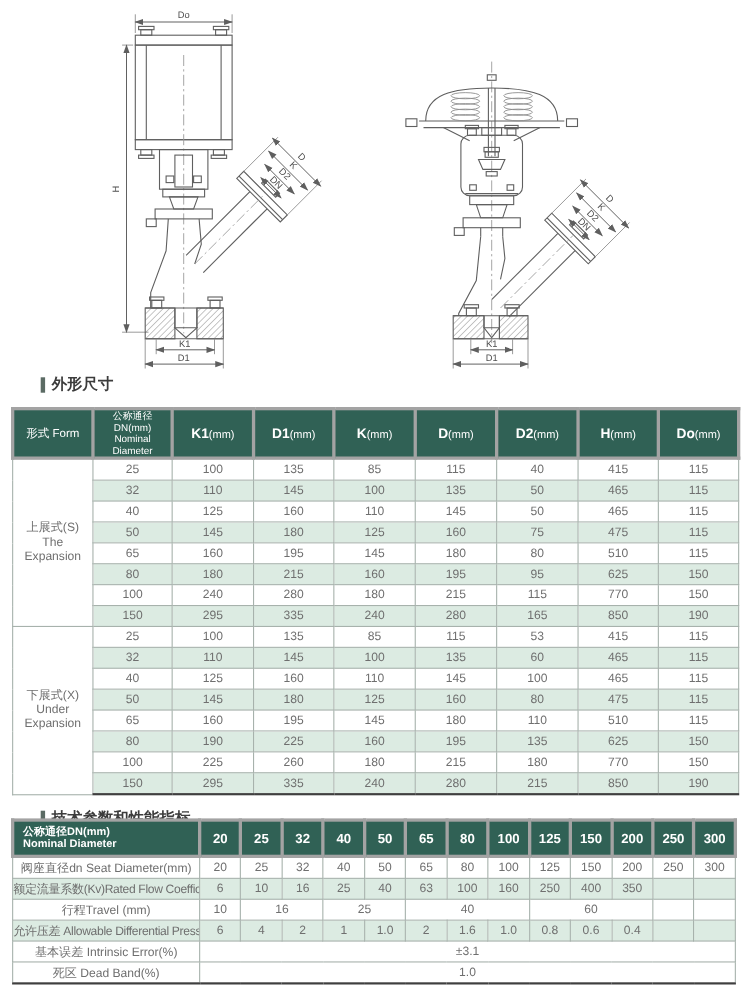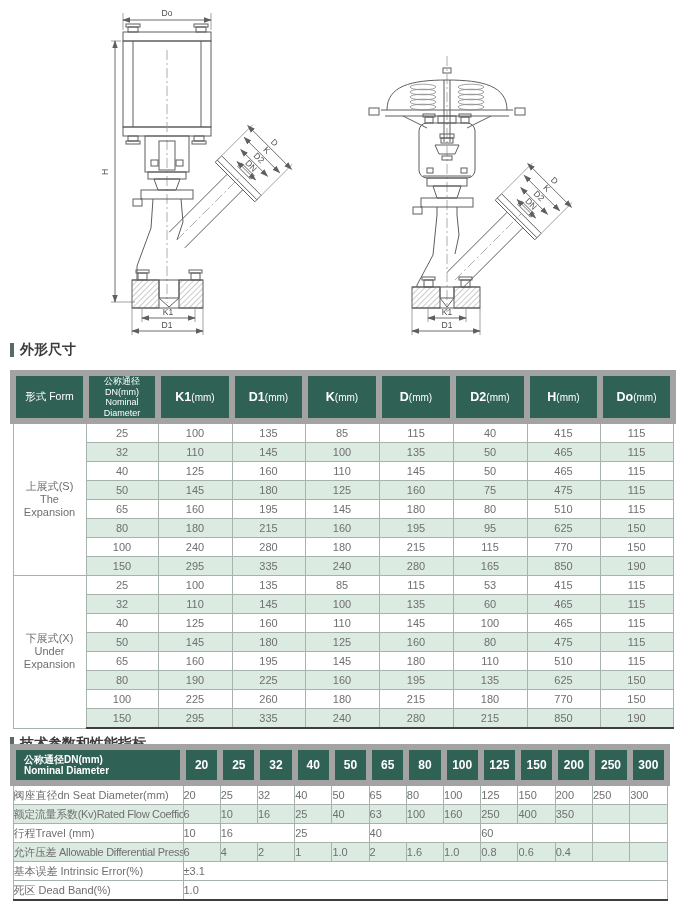--- a/index.html
+++ b/index.html
@@ -8,33 +8,33 @@
   
   .draw{position:absolute;}
   svg .ln{stroke:#5f5f5f;stroke-width:1;fill:none;}
   svg .thin{stroke:#8c8c8c;stroke-width:0.8;fill:none;}
   svg .cl{stroke:#9a9a9a;stroke-width:0.8;fill:none;stroke-dasharray:10 3 2 3;}
   svg .dim{stroke:#5f5f5f;stroke-width:0.9;fill:none;}
   svg .fillh{stroke:#5f5f5f;stroke-width:1;}
   svg text{font-family:"Liberation Sans",sans-serif;font-size:8.5px;fill:#4f4f4f;}
   
   .sec-title{position:absolute;display:flex;align-items:center;gap:6px;
-             font-size:14px;font-weight:bold;color:#3c3c3c;}
+             font-size:14px;font-weight:bold;color:#3c3c3c;margin-left:27px;}
   .sec-title .bar{width:4px;height:14px;background:#5b6b64;}
   .sec-title .en{margin-left:2px;}
   
   table{border-collapse:collapse;table-layout:fixed;position:absolute;left:10px;width:660px;}
   #table1{top:370px;}
   #table2{top:744px;}
-  th{background:#306155;color:#fff;font-weight:normal;padding:0;border:6px solid #a3a3a3;}
+  th{background:#306155;color:#fff;font-weight:normal;padding:0;border:3px solid #a3a3a3;}
   #table1 th{height:26px;font-size:10.5px;}
   #table1 td{height:18px;border:1px solid #a7b2ac;text-align:center;
              font-size:11px;color:#6f6f6f;padding:0;overflow:hidden;}
   #table2 th{height:30px;font-size:12px;font-weight:bold;}
-  #table2 td{height:18px;border:1px solid #a7b2ac;text-align:left;
+  #table2 td{height:18px;border:1px solid #a7b2ac;text-align:center;
              font-size:11px;color:#6f6f6f;padding:0;overflow:hidden;white-space:nowrap;}
   tr.alt td{background:#dcebe2;}
   td.form-cell{background:#fff;font-size:10.5px;color:#555;line-height:13px;}
   tr.gsep td{border-top:2px solid #49544e;}
   #table1 tr:last-child td,#table2 tr:last-child td{border-bottom:2px solid #3f3f3f;}
   th .big{font-weight:bold;font-size:12.5px;}
   th .unit{font-size:10px;}
   .hl{font-size:9px;line-height:10.5px;text-align:center;}
   #table2 th.t2h{text-align:left;padding-left:8px;}
   #table2 th.t2h .hl{text-align:left;font-size:10px;line-height:11.5px;}

